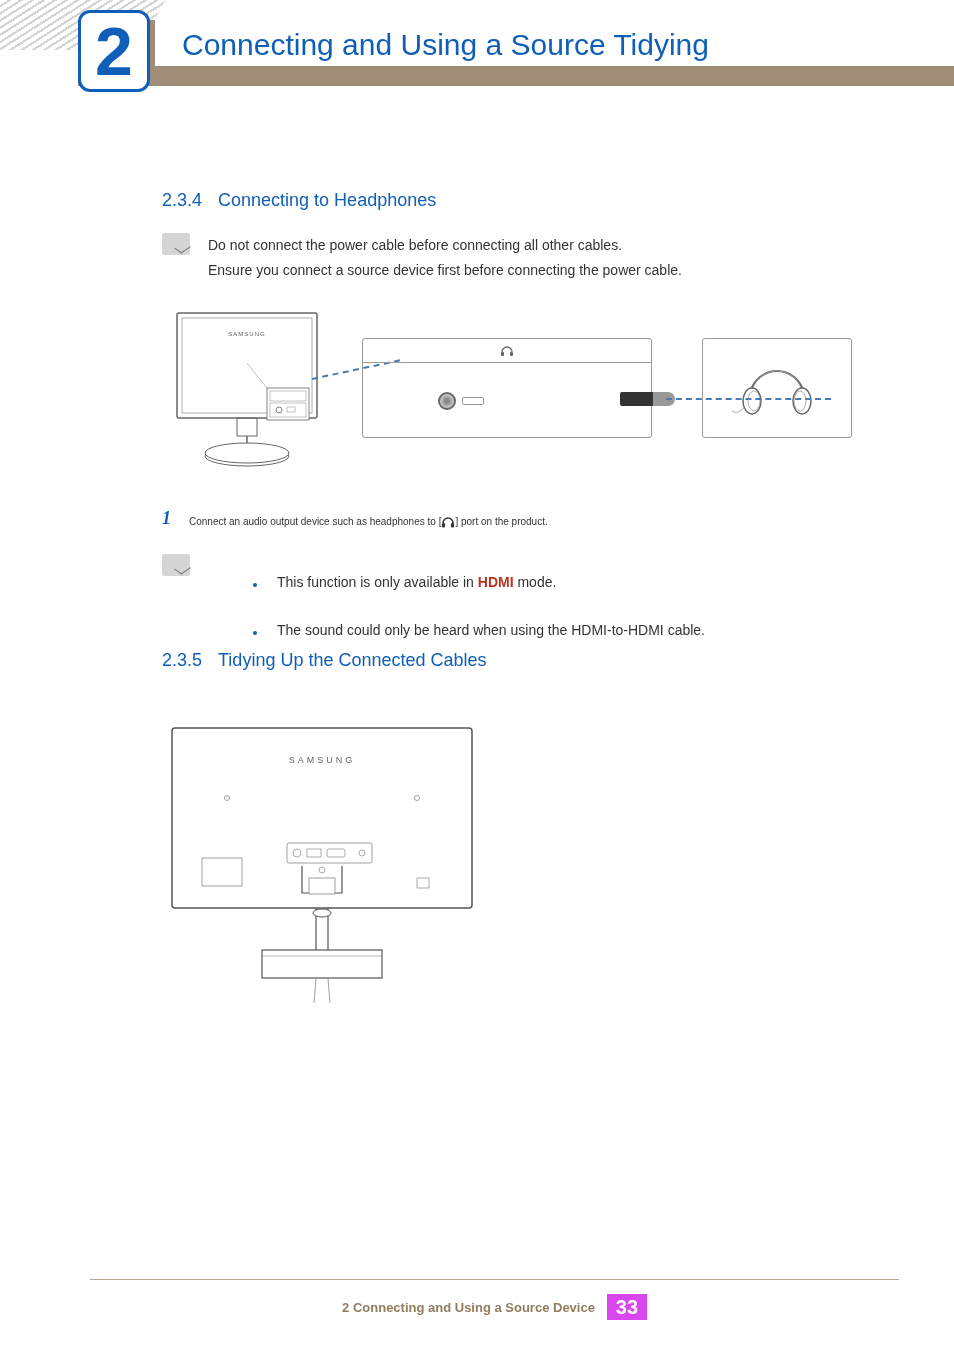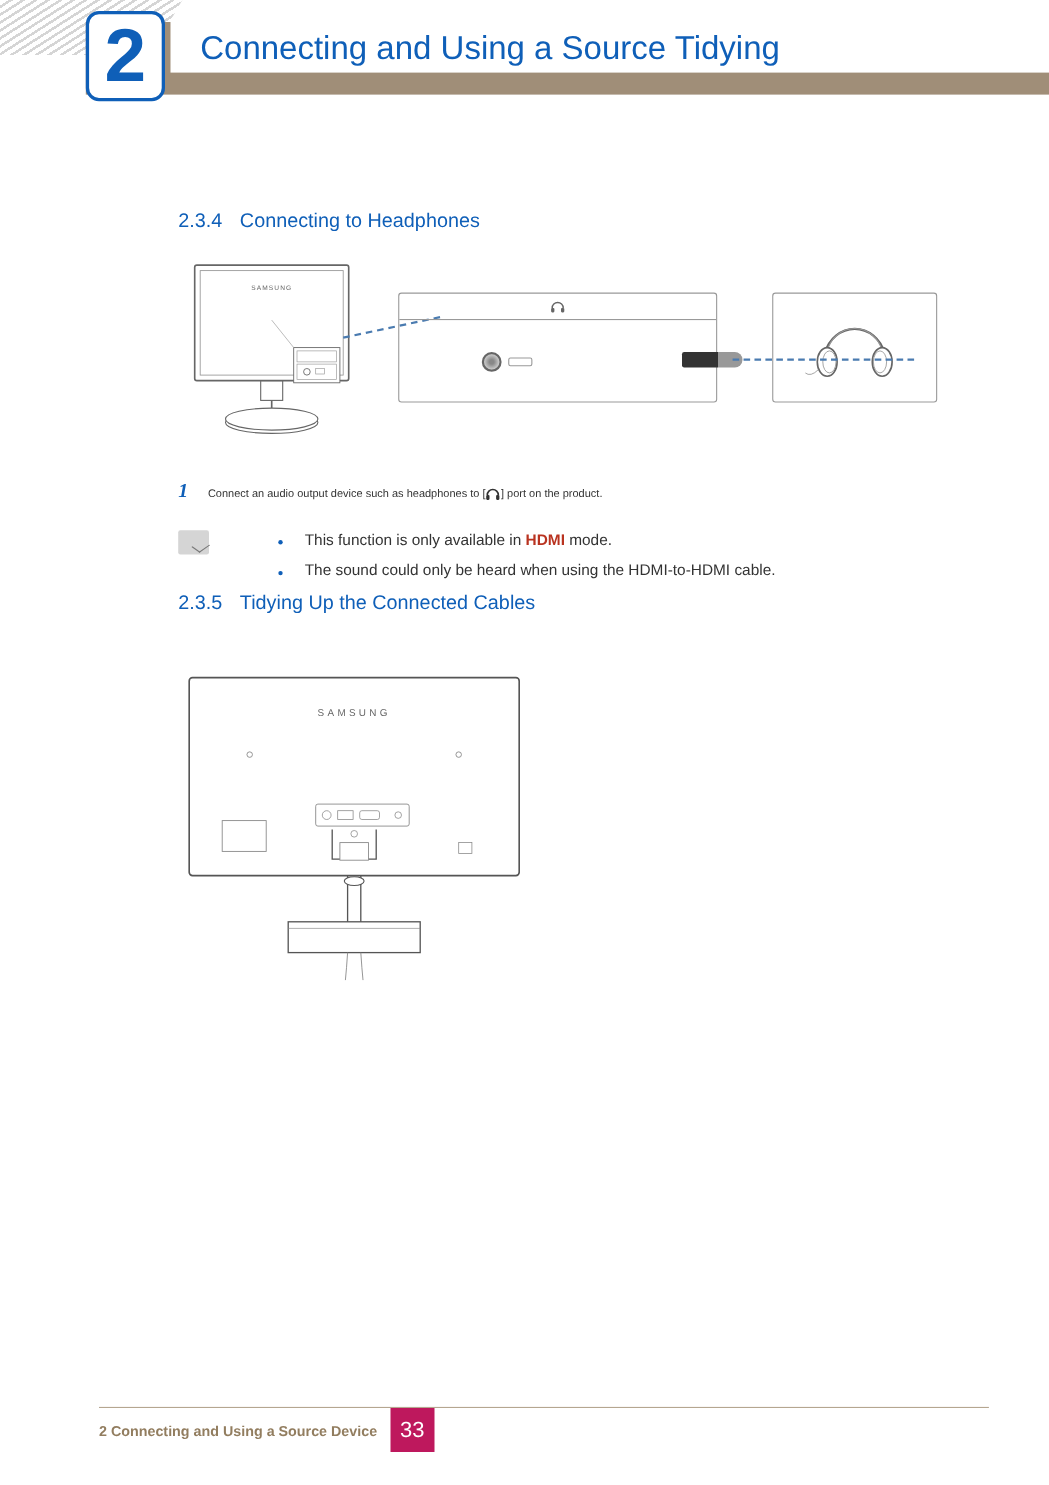--- a/index.html
+++ b/index.html
@@ -235,20 +235,21 @@
       height: 4px;
       background: #0f5fb8;
       border-radius: 50%;
       margin-right: 20px;
       margin-top: 7px;
       flex-shrink: 0;
     }
     .bullet-text {
       font-size: 14px;
       color: #333;
+      margin-top: 20px;
     }
     .hdmi-red {
       color: #b93320;
       font-weight: bold;
     }
     .note-bullet-wrapper {
       display: flex;
     }
     .section-235 {
     }
@@ -256,44 +257,44 @@
       width: 320px;
       height: 290px;
       margin: 25px auto 0;
     }
     .footer {
       position: absolute;
       bottom: 30px;
       left: 90px;
       right: 55px;
       display: flex;
-      justify-content: flex-start;
+      justify-content: center;
       align-items: center;
       gap: 12px;
     }
     .footer-line {
       position: absolute;
       bottom: 70px;
       left: 90px;
       right: 55px;
       height: 1px;
       background: #b5a690;
     }
     .footer-text {
       color: #927d5f;
       font-size: 13px;
       font-weight: bold;
     }
     .page-number-box {
       width: 40px;
-      height: 40px;
-      background: #be185d;
+      height: 26px;
+      background: #d946ef;
       color: #fff;
       font-size: 20px;
-      font-weight: normal;
+      font-weight: bold;
       display: flex;
       align-items: center;
       justify-content: center;
     }
     .dashed-line-monitor {
       position: absolute;
       left: 140px;
       top: 70px;
       width: 90px;
       border-top: 2px dashed #4a7bb0;
@@ -316,20 +317,27 @@
 </div>
 
 <div class="chapter-title">Connecting and Using a Source Tidying</div>
 
 <div class="content">
 
   <div class="section-heading">
     <span class="section-number">2.3.4</span><span>Connecting to Headphones</span>
   </div>
 
+  <div class="note-row">
+    <div class="note-icon"></div>
+    <div class="note-text">
+      <div>Do not connect the power cable before connecting all other cables.</div>
+      <div>Ensure you connect a source device first before connecting the power cable.</div>
+    </div>
+  </div>
 
   <div class="diagram-row" style="position:relative;">
 
     <svg class="monitor-diagram" viewBox="0 0 160 160">
       <rect x="5" y="5" width="140" height="105" fill="none" stroke="#666" stroke-width="1.5" rx="2"></rect>
       <rect x="10" y="10" width="130" height="95" fill="none" stroke="#999" stroke-width="0.8"></rect>
       <text x="75" y="28" font-size="6" fill="#666" text-anchor="middle" letter-spacing="1">SAMSUNG</text>
       <rect x="65" y="110" width="20" height="18" fill="none" stroke="#666" stroke-width="1"></rect>
       <line x1="75" y1="128" x2="75" y2="140" stroke="#666" stroke-width="1.5"></line>
       <ellipse cx="75" cy="148" rx="42" ry="10" fill="none" stroke="#666" stroke-width="1"></ellipse>

